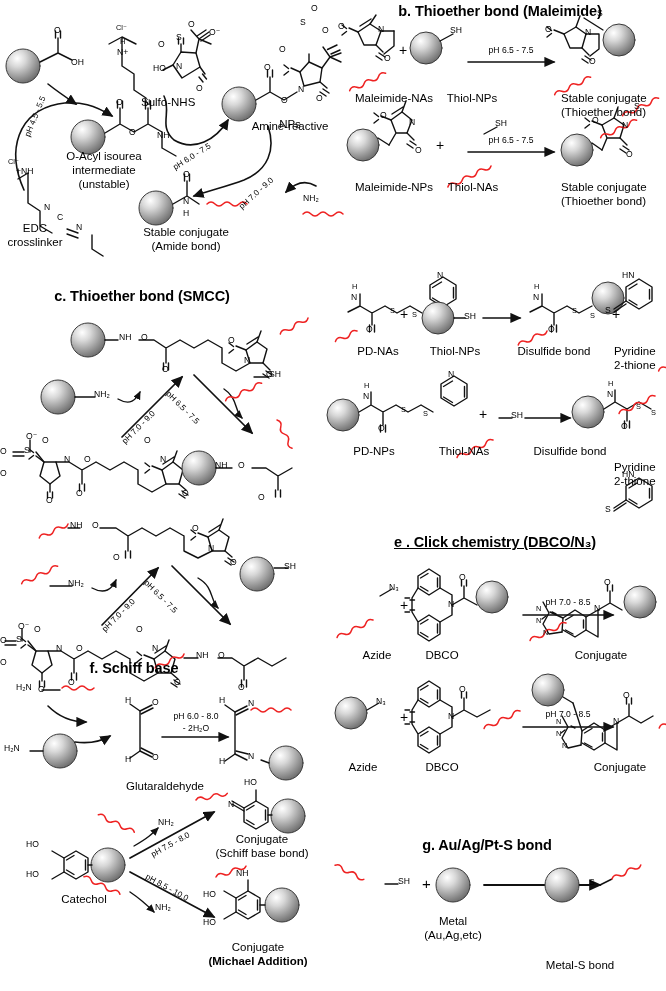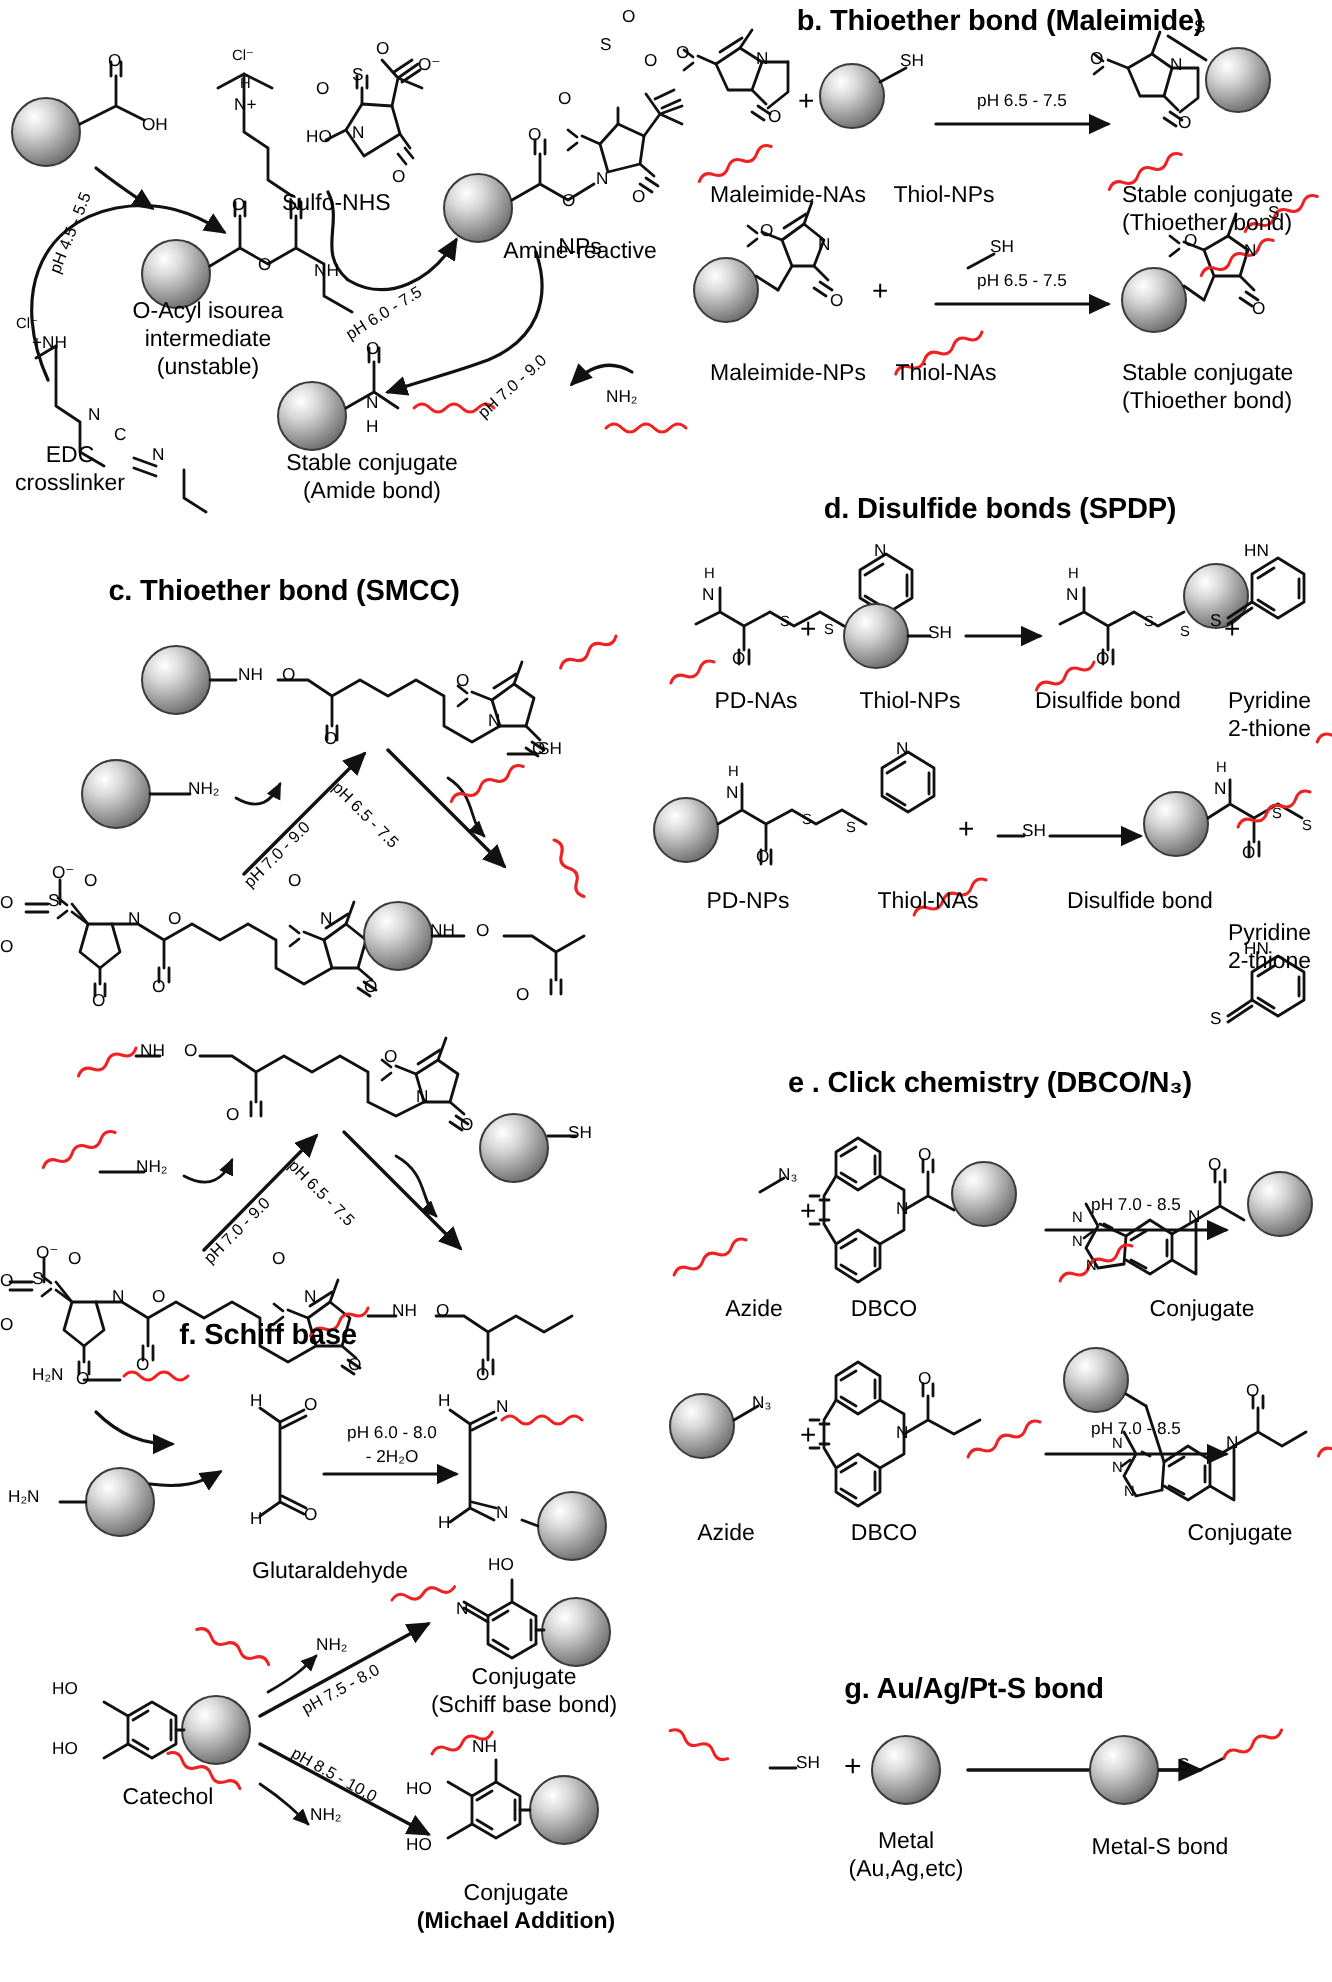--- a/index.html
+++ b/index.html
@@ -541,21 +541,20 @@
 <div class="t sm" style="left:56px;top:644px;">N</div>
 <div class="t sm" style="left:76px;top:644px;">O</div>
 <div class="t sm" style="left:68px;top:678px;">O</div>
 <div class="t sm" style="left:152px;top:644px;">N</div>
 <div class="t sm" style="left:136px;top:625px;">O</div>
 <div class="t sm" style="left:174px;top:678px;">O</div>
 <div class="t sm" style="left:196px;top:651px;">NH</div>
 <div class="t sm" style="left:218px;top:651px;">O</div>
 <div class="t sm" style="left:238px;top:683px;">O</div>
 
-<div class="t title ctr" style="left:500px;top:248px;">d. Disulfide bonds (SPDP)</div>
 <div class="t xs" style="left:352px;top:283px;">H</div>
 <div class="t sm" style="left:351px;top:293px;">N</div>
 <div class="t sm" style="left:366px;top:325px;">O</div>
 <div class="t xs" style="left:390px;top:307px;">S</div>
 <div class="t xs" style="left:412px;top:311px;">S</div>
 <div class="t sm" style="left:437px;top:271px;">N</div>
 <div class="t lab" style="left:400px;top:307px;font-size:14px;">+</div>
 <div class="t sm" style="left:464px;top:312px;">SH</div>
 <div class="t lab ctr" style="left:378px;top:345px;">PD-NAs</div>
 <div class="t lab ctr" style="left:455px;top:345px;">Thiol-NPs</div>
@@ -587,21 +586,21 @@
 <div class="t xs" style="left:636px;top:403px;">S</div>
 <div class="t xs" style="left:651px;top:409px;">S</div>
 <div class="t lab ctr" style="left:570px;top:445px;">Disulfide bond</div>
 
 <div class="t sm" style="left:622px;top:470px;">HN</div>
 <div class="t sm" style="left:605px;top:505px;">S</div>
 
 <div class="t lab" style="left:614px;top:461px;">Pyridine</div>
 <div class="t lab" style="left:614px;top:475px;">2-thione</div>
 
-<div class="t title ctr" style="left:495px;top:535px;">e . Click chemistry (DBCO/N₃)</div>
+<div class="t title ctr" style="left:495px;top:535px;text-decoration:underline;">e . Click chemistry (DBCO/N₃)</div>
 <div class="t sm" style="left:389px;top:583px;">N₃</div>
 <div class="t lab" style="left:400px;top:598px;font-size:14px;">+</div>
 <div class="t sm" style="left:448px;top:600px;">N</div>
 <div class="t sm" style="left:459px;top:573px;">O</div>
 <div class="t sm ctr" style="left:568px;top:598px;">pH 7.0 - 8.5</div>
 <div class="t xs" style="left:536px;top:605px;">N</div>
 <div class="t xs" style="left:536px;top:617px;">N</div>
 <div class="t xs" style="left:543px;top:629px;">N</div>
 <div class="t sm" style="left:594px;top:604px;">N</div>
 <div class="t sm" style="left:604px;top:578px;">O</div>
@@ -654,15 +653,15 @@
 <div class="t sm" style="left:203px;top:918px;">HO</div>
 <div class="t lab ctr" style="left:258px;top:941px;">Conjugate</div>
 <div class="t lab ctr" style="left:258px;top:955px;font-weight:bold;">(Michael Addition)</div>
 
 <div class="t title ctr" style="left:487px;top:838px;">g. Au/Ag/Pt-S bond</div>
 <div class="t sm" style="left:398px;top:877px;">SH</div>
 <div class="t lab" style="left:422px;top:876px;font-size:15px;">+</div>
 <div class="t lab ctr" style="left:453px;top:915px;">Metal</div>
 <div class="t lab ctr" style="left:453px;top:929px;">(Au,Ag,etc)</div>
 <div class="t sm" style="left:589px;top:878px;">S</div>
-<div class="t lab ctr" style="left:580px;top:918px;">Metal-S bond</div>
+<div class="t lab ctr" style="left:580px;top:959px;">Metal-S bond</div>
 
 </div>
 
 </body></html>

